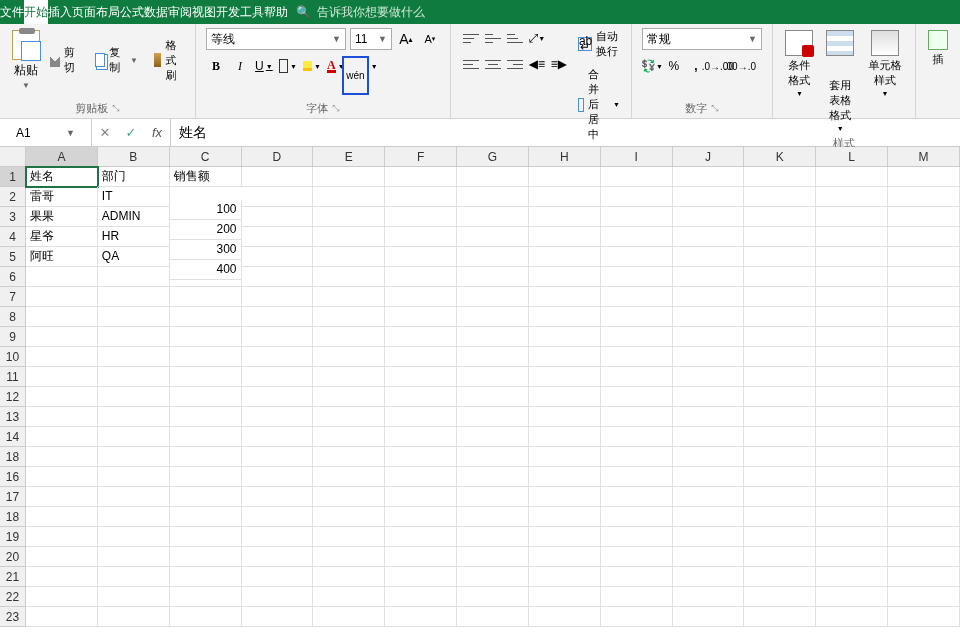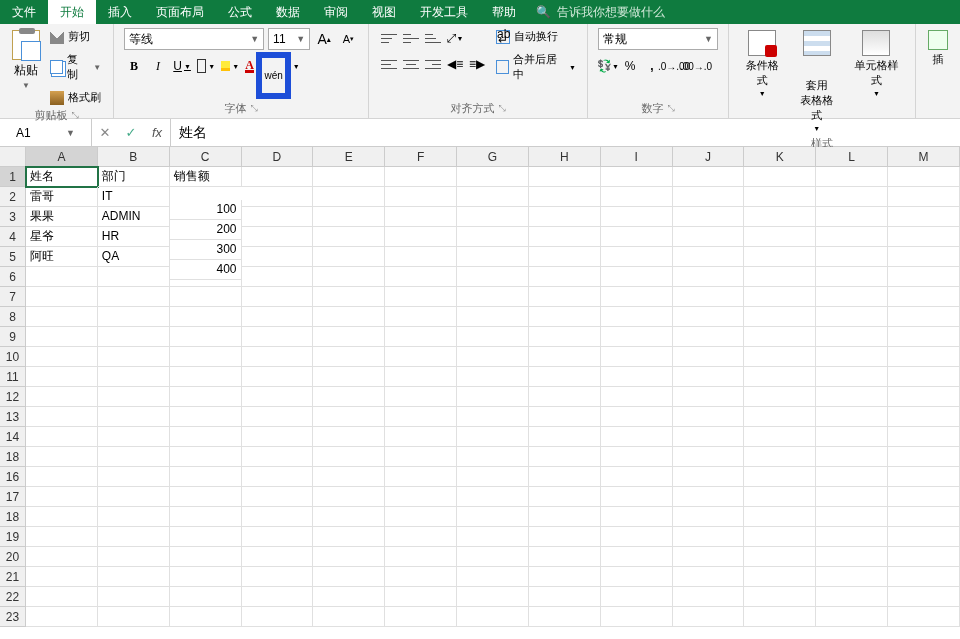--- a/index.html
+++ b/index.html
@@ -1,59 +1,59 @@
 <!DOCTYPE html>
 <html><head>
 <meta charset="utf-8">
 <style>
 * { margin: 0; padding: 0; box-sizing: border-box; font-family: "Microsoft YaHei", Arial, sans-serif; }
 body { width: 960px; height: 639px; overflow: hidden; background: #fff; font-size: 12px; }
 
 
 .menubar { background: #0f7b3f; height: 24px; display: flex; align-items: stretch; color: #fff; }
-.menu-item { padding: 4px 12px; cursor: pointer; font-size: 12px; display: flex; align-items: center; }
+.menu-item { padding: 4px 0; cursor: pointer; font-size: 12px; display: flex; align-items: center; }
 .menu-item.active { background: #fff; color: #0f7b3f; }
 .menu-search { display: flex; align-items: center; padding: 0 8px; gap: 6px; color: #d0e8d8; }
 .menu-search input { background: transparent; border: none; color: #d0e8d8; font-size: 12px; width: 150px; outline: none; }
 .menu-search input::placeholder { color: #d0e8d8; }
 
 
 .ribbon { background: #f3f3f3; border-bottom: 1px solid #d4d4d4; height: 95px; display: flex; }
 .ribbon-group { border-right: 1px solid #d4d4d4; padding: 4px 10px 2px; display: flex; flex-direction: column; justify-content: space-between; }
 .group-label { text-align: center; font-size: 11px; color: #666; padding-top: 2px; display: flex; justify-content: center; align-items: center; gap: 4px;}
 .expand-sm { font-size: 9px; color: #888; }
 
 
 .clipboard-body { display: flex; gap: 6px; }
 .paste-btn { display: flex; flex-direction: column; align-items: center; gap: 2px; cursor: pointer; padding: 2px;}
 .paste-icon { width: 28px; height: 30px; background: #fff; border: 1px solid #c0a050; position: relative; }
 .paste-icon::before { content:""; position:absolute; top:-3px; left:6px; width:16px; height:6px; background:#888; border-radius:2px;}
 .paste-icon::after { content:""; position:absolute; top:10px; left:8px; width:18px; height:18px; background:#fff; border:1px solid #4a90d9;}
-.clip-side { display: flex; flex-direction: column; gap: 6px; font-size: 11px; }
+.clip-side { display: flex; gap: 12px; font-size: 11px; }
 .clip-side-item { display:flex; align-items:center; gap:4px; cursor:pointer; padding:1px 2px;}
 .small-icon { width:14px; height:14px; display:inline-block; }
 .cut-ic { background: linear-gradient(45deg,#888 45%, transparent 45%), linear-gradient(-45deg,#888 45%, transparent 45%); }
 .copy-ic { border:1px solid #4a90d9; background:#fff; box-shadow: 2px 2px 0 #fff, 2px 2px 0 1px #4a90d9;}
 .brush-ic { background: linear-gradient(#d4a050, #8b6020); }
 
 
 .font-body { display:flex; flex-direction:column; gap:6px; }
 .font-row { display:flex; gap:4px; align-items:center; }
 .combo { background:#fff; border:1px solid #ababab; height:22px; display:flex; align-items:center; padding:0 4px; font-size:12px; }
 .combo .dd { margin-left:auto; font-size:9px; color:#666; }
 .font-name { width:140px; }
 .font-size { width:42px; }
 .btn-sm { width:20px; height:20px; display:flex; align-items:center; justify-content:center; border:1px solid transparent; cursor:pointer; font-size:12px;}
 .bold { font-weight:bold; font-family:"Times New Roman",serif;}
 .italic { font-style:italic; font-family:"Times New Roman",serif;}
 .underline { text-decoration:underline; font-family:"Times New Roman",serif;}
 .border-ic { width:14px; height:14px; border:1px solid #333; display:inline-block; }
 .fill-ic { width:14px; height:10px; background:#ffeb3b; border-bottom:3px solid #ffc107; display:inline-block;}
 .color-ic { color:#c00; border-bottom:3px solid #c00; font-weight:bold; font-family:"Times New Roman",serif; line-height:10px;}
-.wen { font-size:10px; border:6px solid #1d4ed8; padding:12px 2px;margin-top:18px;}
+.wen { font-size:10px; border:2px solid #1d4ed8; padding:12px 2px;margin-top:18px;}
 
 
 .align-body { display:flex; flex-direction:column; gap:6px; }
 .align-row { display:flex; gap:2px; align-items:center;}
 .align-ic { width:18px; height:14px; display:flex; flex-direction:column; justify-content:space-around; padding:1px;}
 .align-ic span { height:1px; background:#555; display:block;}
 .wrap-item, .merge-item { display:flex; align-items:center; gap:4px; font-size:11px; cursor:pointer; padding:1px;}
 .align-right-col { display:flex; flex-direction:column; gap:6px; margin-left:8px;}
 
 

